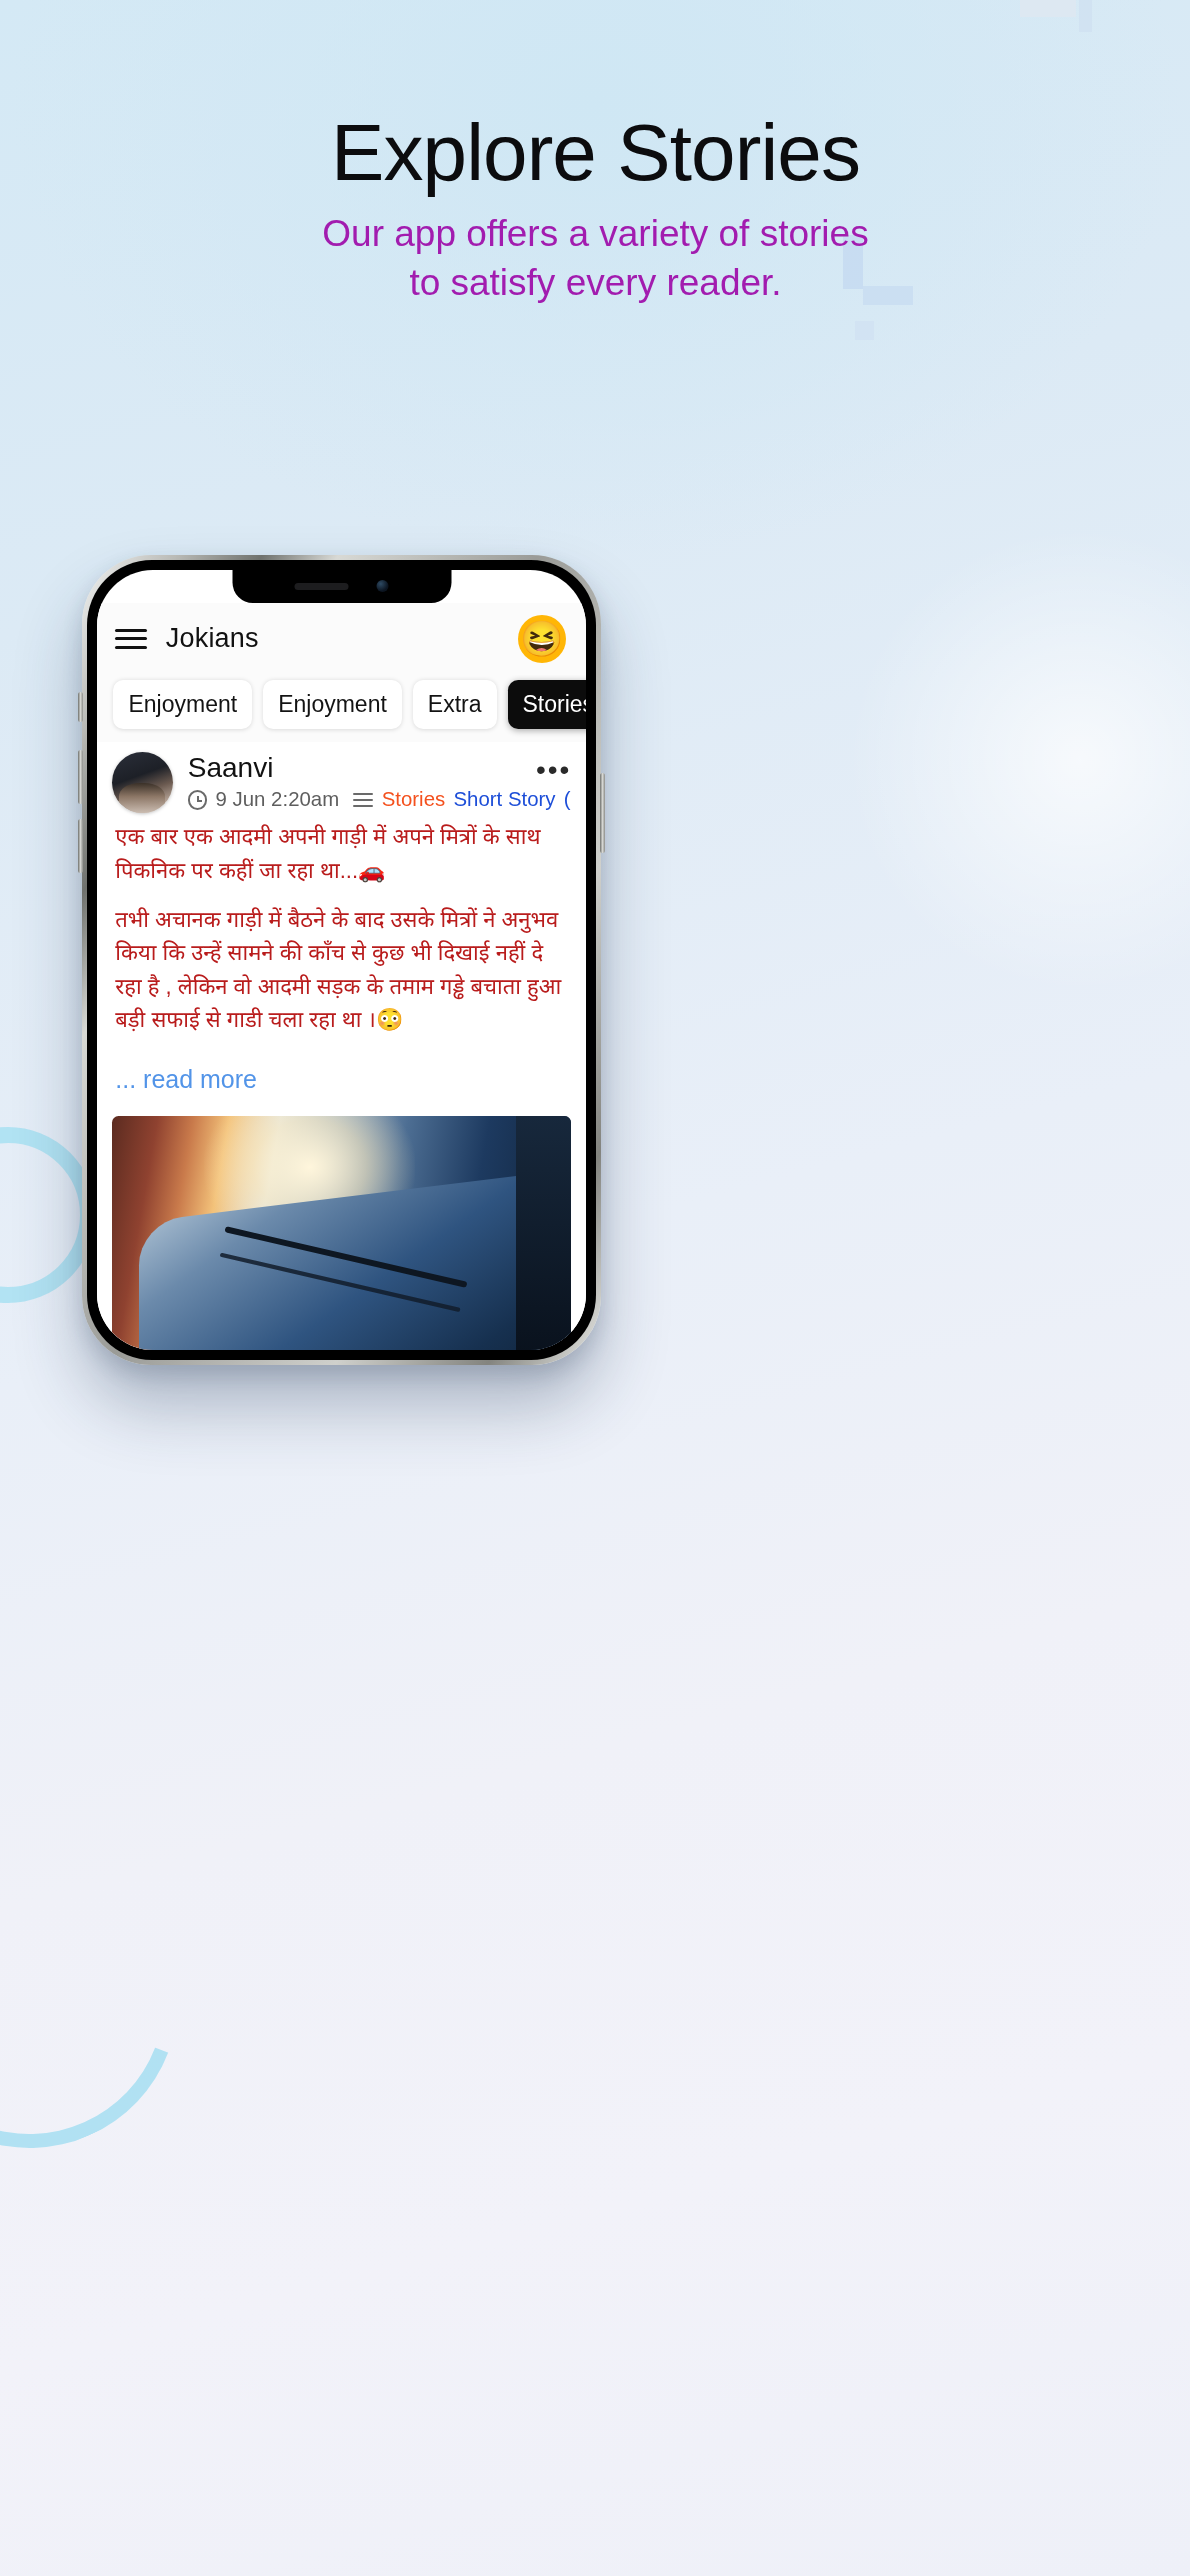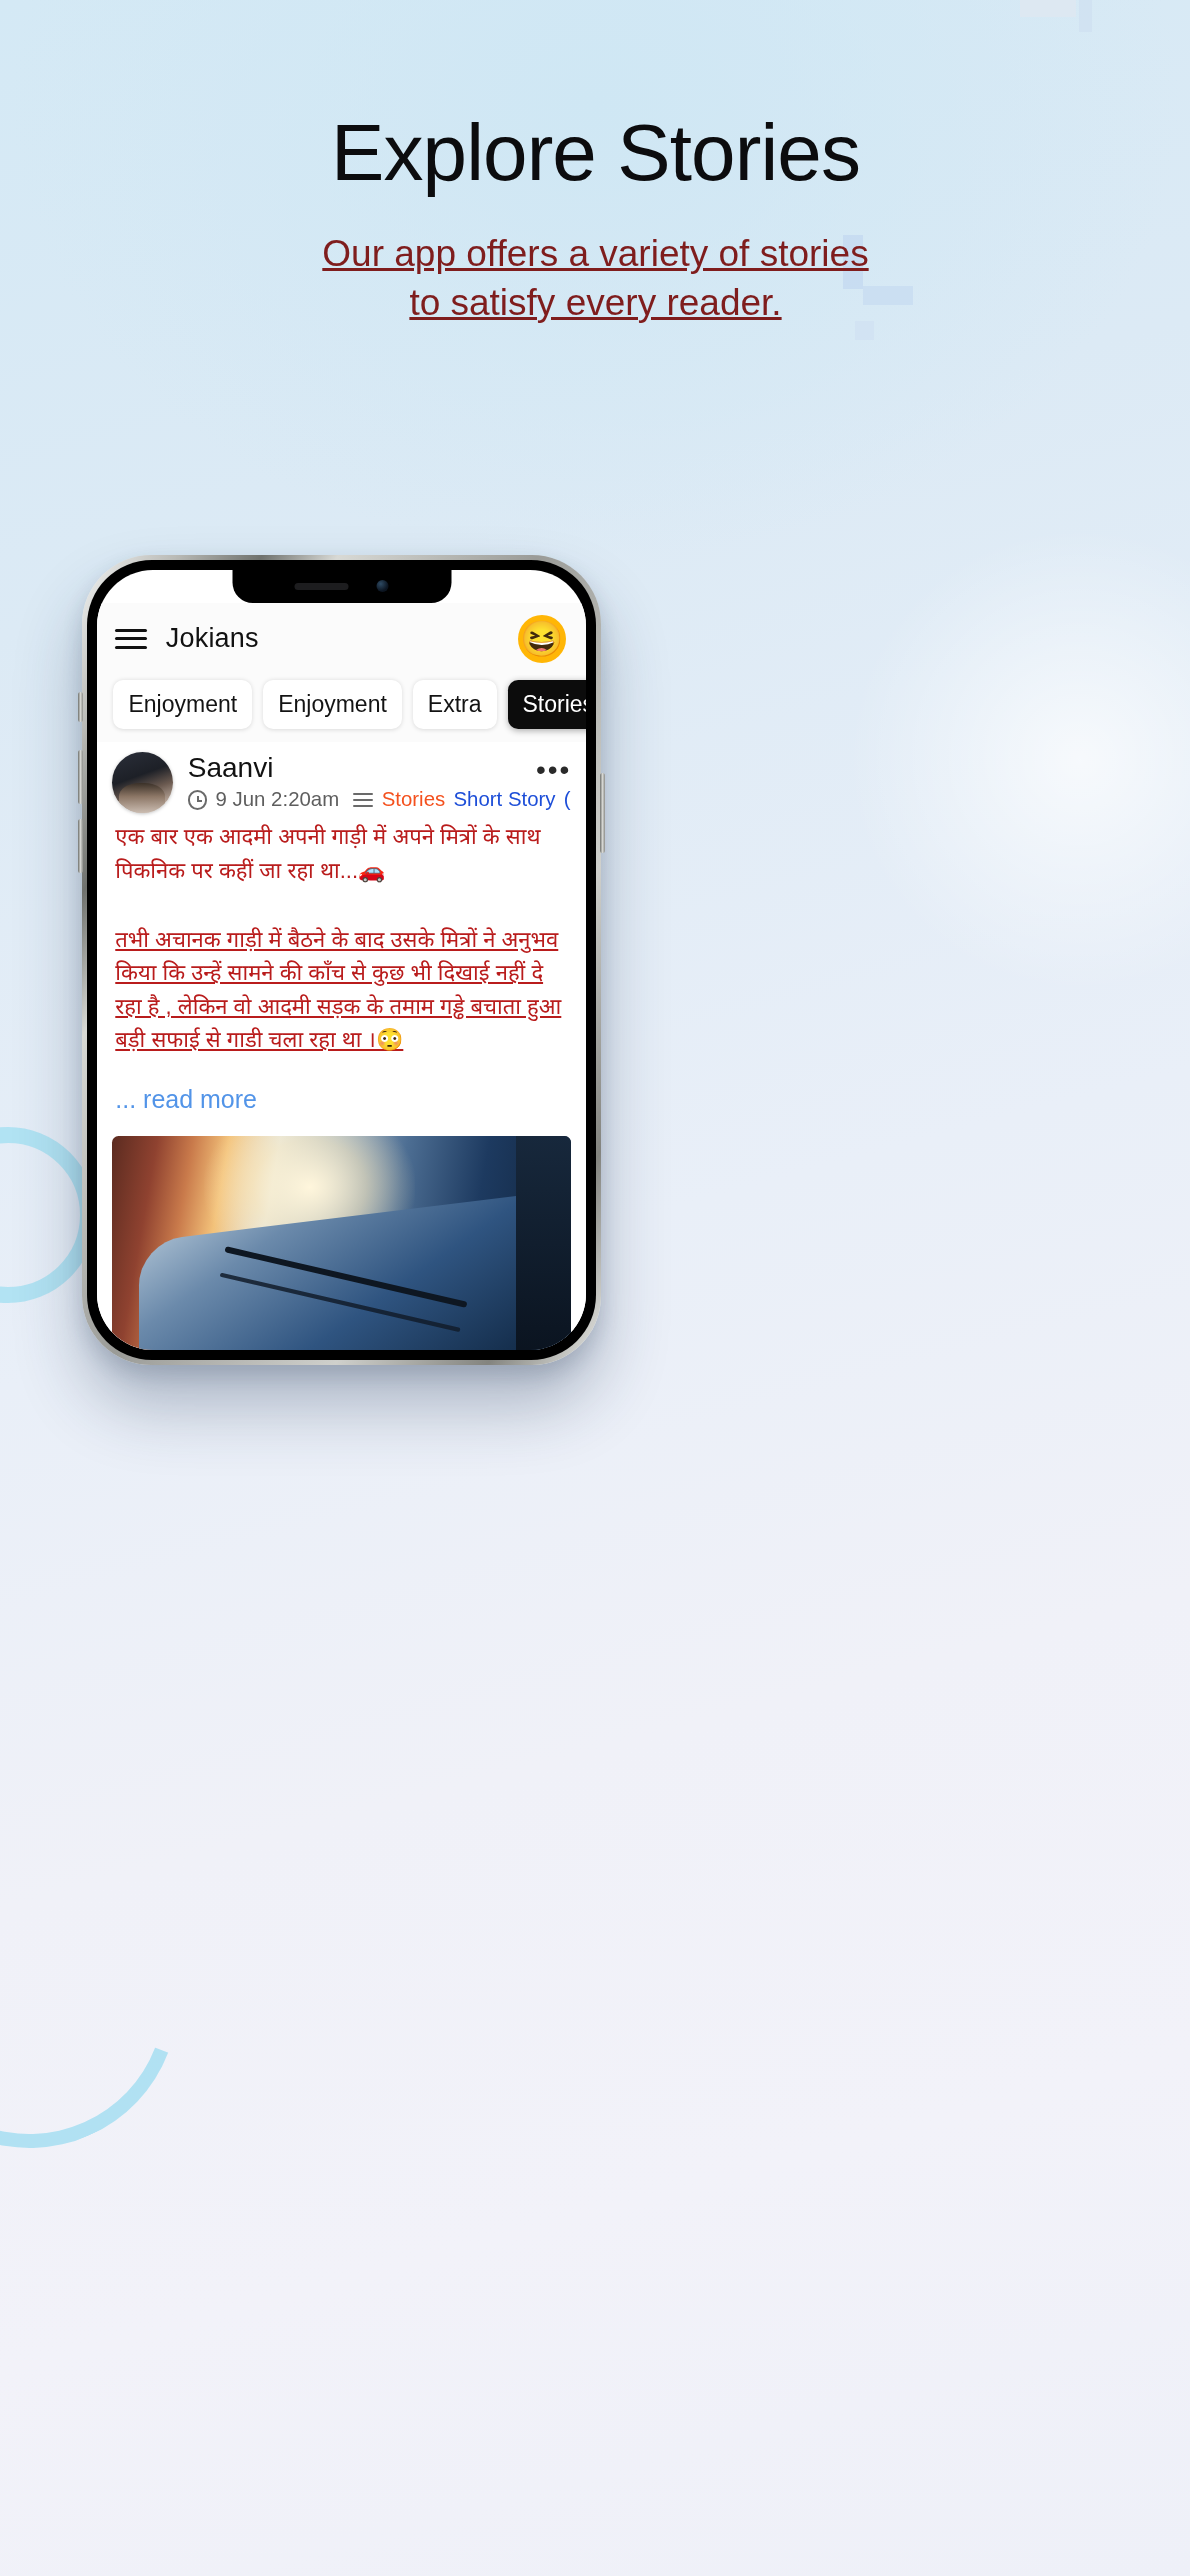--- a/index.html
+++ b/index.html
@@ -34,22 +34,22 @@
     background:radial-gradient(circle,#ffffff 0%, rgba(255,255,255,0) 68%); opacity:.7;
   }
 
   
   .hero { position:absolute; left:0; top:0; width:1191px; text-align:center; }
   .hero-title {
     font-size:80px; font-weight:400; letter-spacing:-0.9px; color:#0c0c0e;
     margin-top:111px; line-height:1.05;
   }
   .hero-sub {
-    font-size:37px; font-weight:400; color:#7f1d1d;
-    margin-top:35px; line-height:1.32;text-decoration:underline;
+    font-size:37px; font-weight:400; color:#a21caf;
+    margin-top:15px; line-height:1.32;
   }
 
   
   .phone-wrap { position:absolute; left:82px; top:555px; width:559px; height:810px; }
   .phone {
     position:absolute; left:0; top:0; width:519px; height:810px;
     border-radius:69px;
     background:linear-gradient(118deg,#f3f4f3 0%,#b9bab6 10%,#6f716d 19%,#d8d9d5 27%,#9a9b97 48%,#cfd0cc 72%,#83847f 88%,#e9eae7 100%);
     padding:4.6px;
     box-shadow:0 41px 67px rgba(30,50,80,.30), 0 9.3px 20.4px rgba(30,50,80,.16);
@@ -129,21 +129,21 @@
   .ic-clock { width:19.5px; height:19.5px; border:2.2px solid #6a6a6a; border-radius:50%; position:relative; flex:none; }
   .ic-clock::before{ content:""; position:absolute; left:49%; top:22%; width:2px; height:33%; background:#6a6a6a; }
   .ic-clock::after{ content:""; position:absolute; left:49%; top:49%; width:28%; height:2px; background:#6a6a6a; }
   .ic-list { width:20.4px; display:flex; flex-direction:column; gap:3.7px; flex:none; margin-left:5.6px; }
   .ic-list i { display:block; height:2.4px; background:#6a6a6a; border-radius:1.9px; }
   .cat-stories { color:#f4511e; }
   .cat-grey { color:#1d4ed8; }
 
   
   .post-body { padding:7.4px 18.5px 0 18.5px; font-size:22px; line-height:1.52; color:#b91c1c; }
-  .post-body p + p { margin-top:36px;text-decoration:underline; }
+  .post-body p + p { margin-top:16px; }
   .read-more { padding:28px 18.5px 5.6px 18.5px; font-size:25px; color:#5294e8; cursor:pointer; }
 
   
   .post-image {
     margin:16.7px 15px 0 15px; height:299px; border-radius:6.5px; overflow:hidden; position:relative;
     background:linear-gradient(100deg,#5b2b20 0%,#8f4230 9%,#c97a4b 16%,#f3c27a 23%,#dfe4e4 33%,#9fb3c6 44%,#4d6e93 58%,#1d3a60 74%,#142a46 88%,#0d1c31 100%);
   }
   .post-image .sky-glow{
     position:absolute; left:20%; top:-12%; width:46%; height:58%;
     background:radial-gradient(ellipse at center,#fff6dc 0%,rgba(255,236,190,.55) 38%,rgba(255,236,190,0) 72%);

